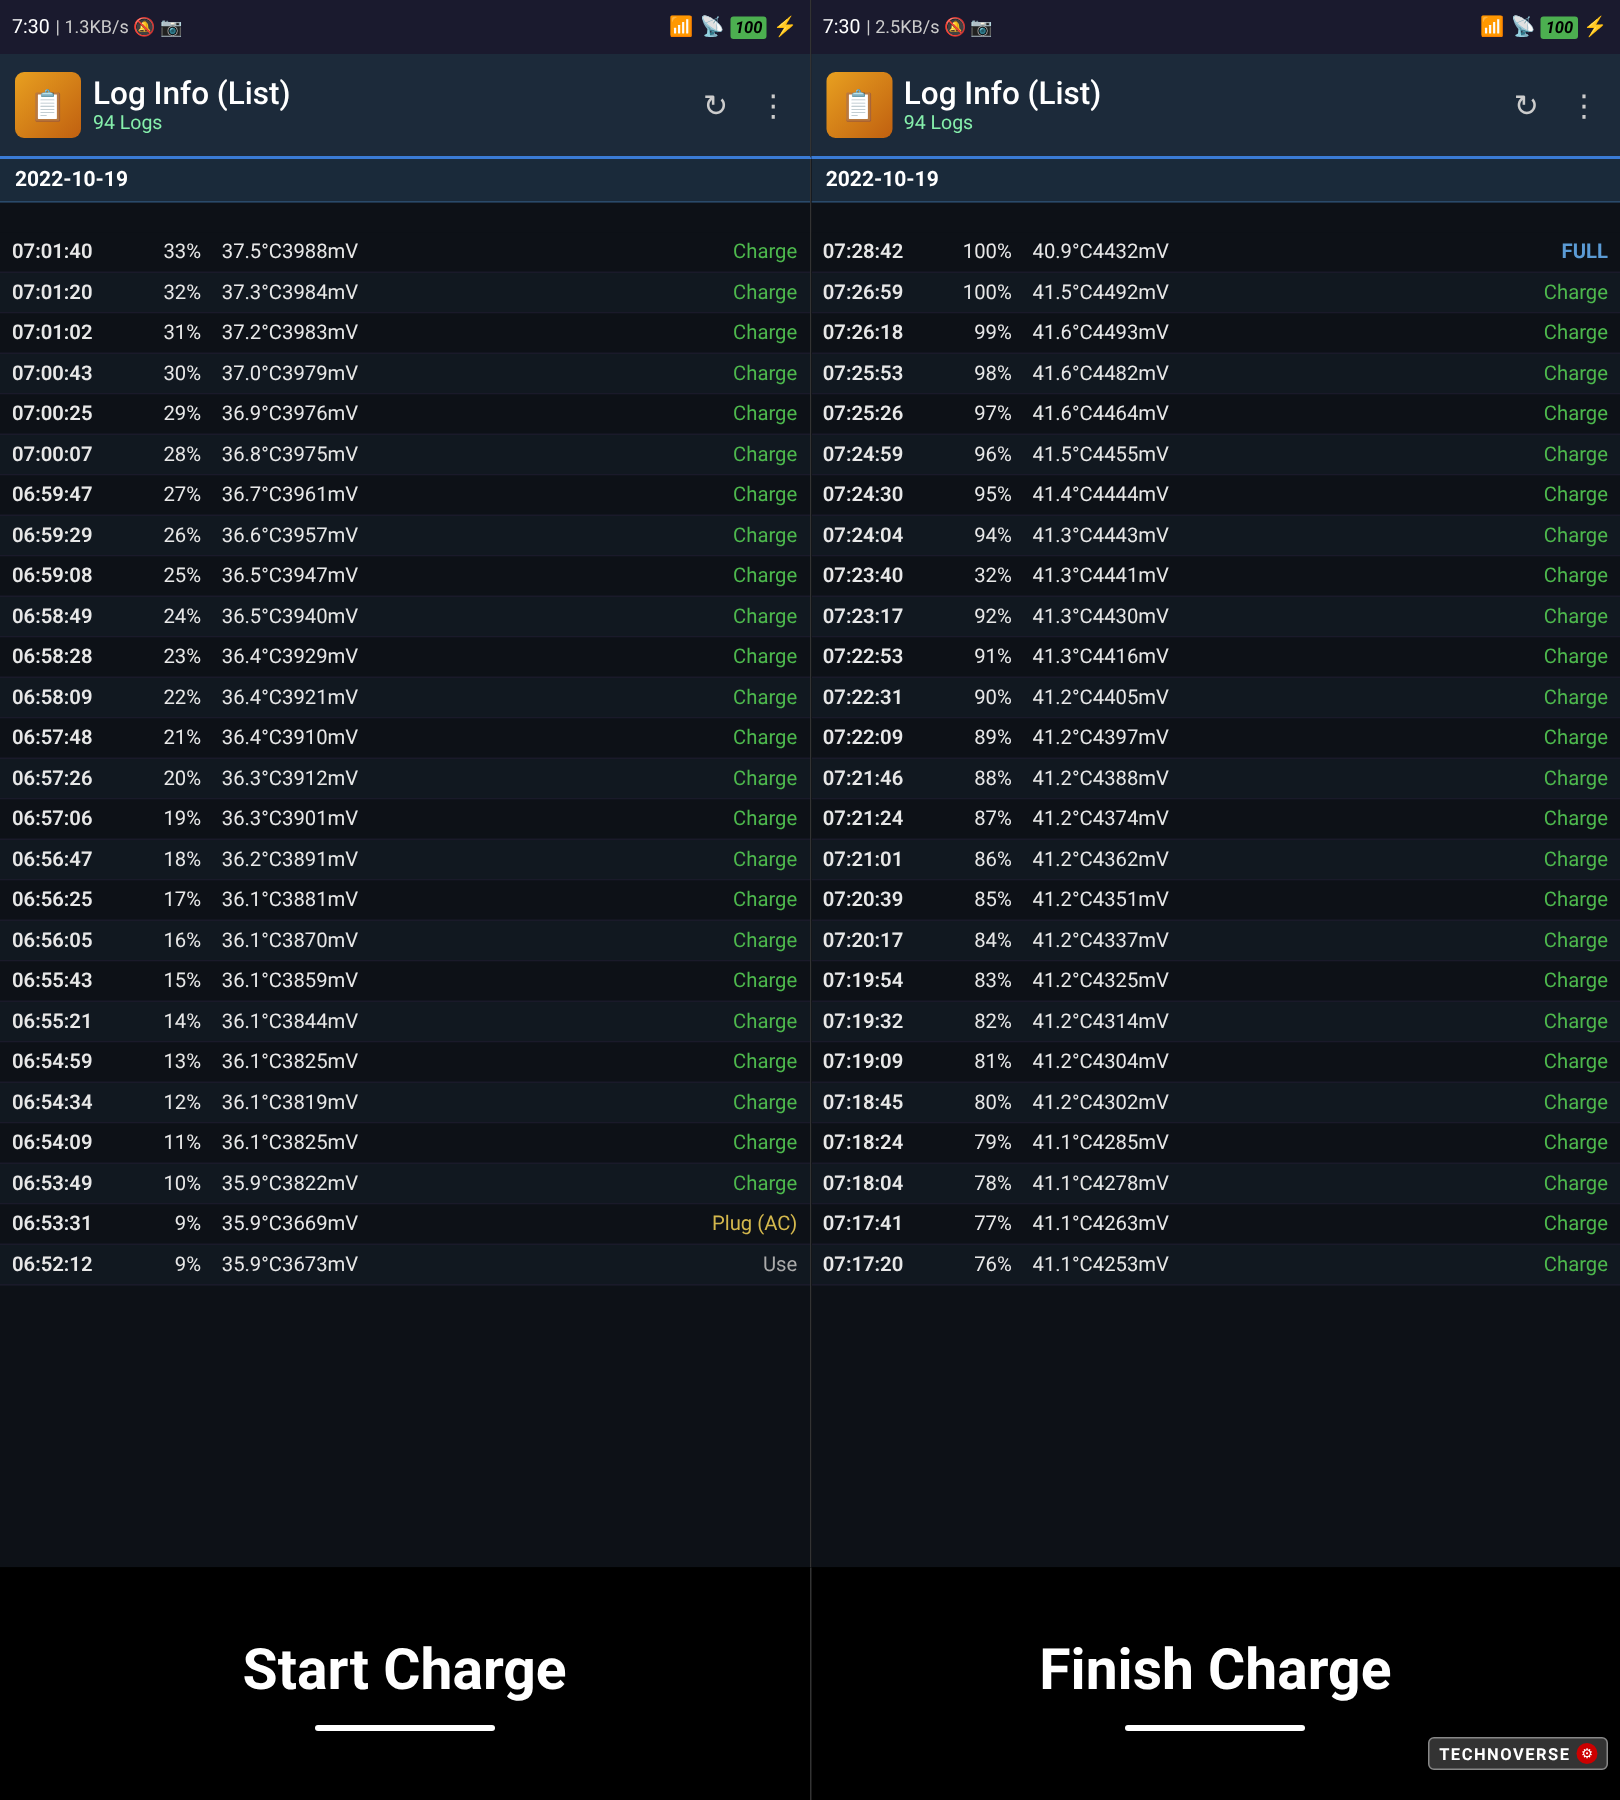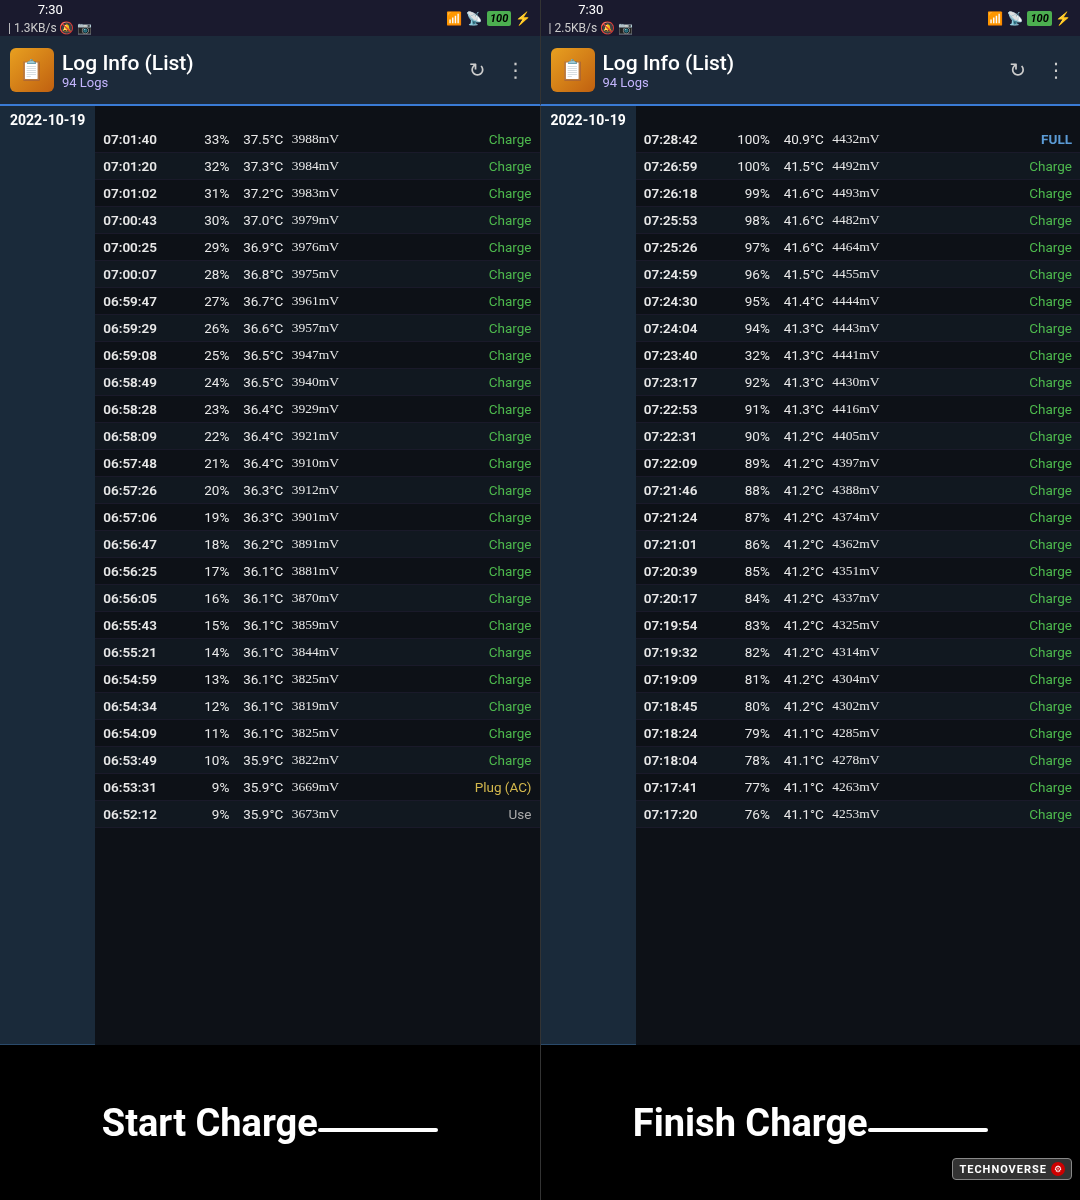--- a/index.html
+++ b/index.html
@@ -25,21 +25,21 @@
       display: flex;
       align-items: center;
       padding: 0 8px;
       font-size: 13px;
       color: #fff;
       justify-content: space-between;
     }
     .status-bar:first-child {
       border-right: 1px solid #333;
     }
-    .status-left { display: flex; align-items: center; gap: 4px; flex-direction: column; }
+    .status-left { display: flex; align-items: center; gap: 4px; }
     .status-right { display: flex; align-items: center; gap: 4px; }
     .battery-icon {
       display: inline-flex;
       align-items: center;
       background: #4caf50;
       color: #000;
       font-size: 11px;
       font-weight: bold;
       padding: 1px 3px;
       border-radius: 2px;
@@ -72,21 +72,21 @@
       justify-content: center;
       font-size: 20px;
     }
     .app-title-block { flex: 1; }
     .app-title {
       color: #fff;
       font-size: 21px;
       font-weight: 500;
     }
     .app-subtitle {
-      color: #c4b5fd;
+      color: #86efac;
       font-size: 13px;
     }
     .header-actions {
       display: flex;
       gap: 12px;
       align-items: center;
     }
     .header-btn {
       color: #ccc;
       font-size: 20px;
@@ -98,21 +98,21 @@
     .main-content {
       display: flex;
       flex: 1;
       overflow: hidden;
     }
 
     
     .panel {
       flex: 1;
       display: flex;
-      flex-direction: row;
+      flex-direction: column;
       background: #0d1117;
       overflow: hidden;
     }
     .panel:first-child { border-right: 1px solid #333; }
 
     
     .date-header {
       background: #1a2a3a;
       padding: 6px 10px;
       color: #fff;
@@ -133,37 +133,37 @@
       padding: 5px 8px;
       border-bottom: 1px solid #1a1a2a;
       font-size: 13.5px;
     }
     .log-row:nth-child(odd) { background: #0d1117; }
     .log-row:nth-child(even) { background: #111820; }
 
     .col-time { color: #e8e8e8; width: 82px; flex-shrink: 0; font-weight: 600; }
     .col-pct { color: #e8e8e8; width: 44px; flex-shrink: 0; text-align: right; }
     .col-temp { color: #e8e8e8; width: 54px; flex-shrink: 0; text-align: right; }
-    .col-mv { color: #e8e8e8; width: 64px; flex-shrink: 0; text-align: center; font-family: Liberation Serif, serif; }
+    .col-mv { color: #e8e8e8; width: 64px; flex-shrink: 0; text-align: left; }
     .col-status { flex: 1; text-align: right; }
     .status-charge { color: #4db84d; }
     .status-full { color: #5b9bd5; font-weight: bold; }
     .status-plug { color: #d4b84d; }
     .status-use { color: #aaa; }
 
     
     .bottom-section {
       display: flex;
       height: 155px;
       background: #000;
     }
     .bottom-half {
       flex: 1;
       display: flex;
-      flex-direction: row;
+      flex-direction: column;
       align-items: center;
       justify-content: center;
       position: relative;
     }
     .bottom-half:first-child { border-right: 1px solid #333; }
     .bottom-label {
       color: #fff;
       font-size: 38px;
       font-weight: bold;
       text-align: center;

